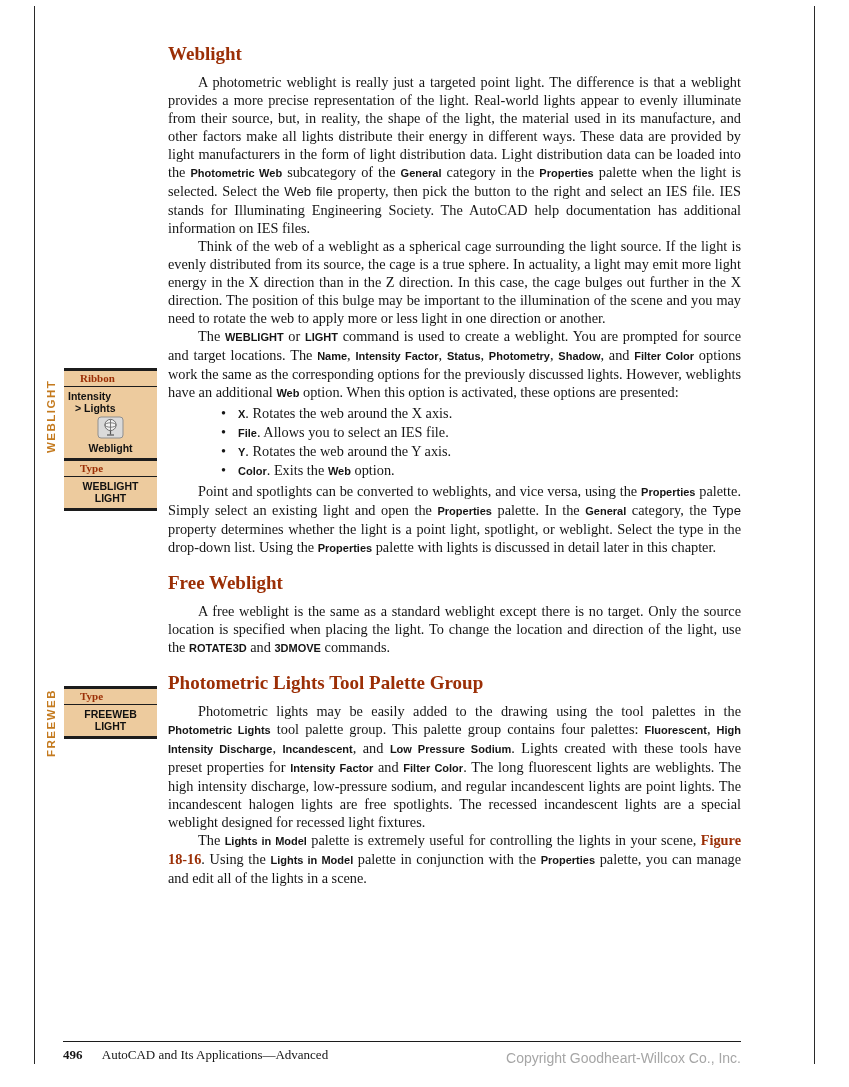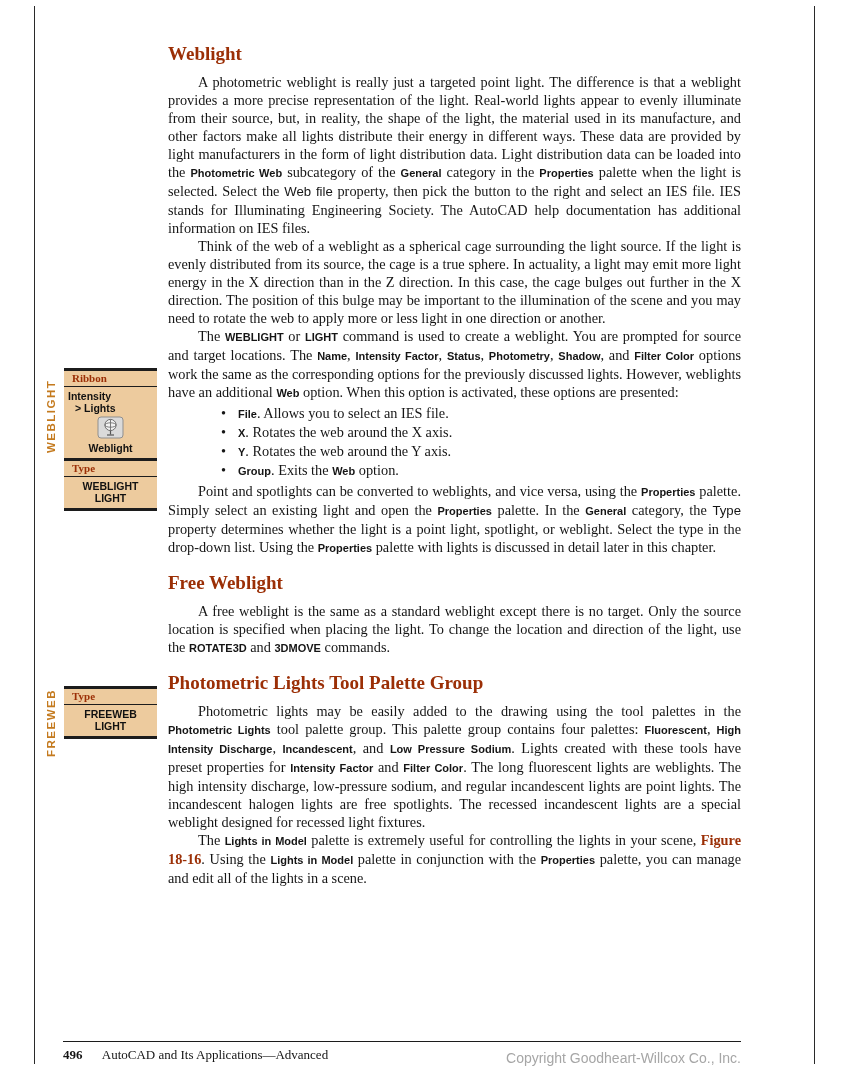--- a/index.html
+++ b/index.html
@@ -47,21 +47,21 @@
   .vlabel-freeweb{left:45px;top:757px;}
 
   .sidebar-box{
     position:absolute;left:64px;width:93px;background:var(--sidebar_bg);
     border-top:3px solid #1c1c1c;border-bottom:3px solid #1c1c1c;
   }
   .box-weblight{top:368px;}
   .box-freeweb{top:686px;}
   .sb-header{
     font-family:"Liberation Serif", serif;font-weight:bold;color:var(--heading);
-    font-size:11px;line-height:13px;padding:1px 8px;
+    font-size:11px;line-height:13px;padding:1px 16px;
     border-bottom:1px solid #1c1c1c;
   }
   .sb-rule-top{border-top:3px solid #1c1c1c;}
   .sb-body{
     font-family:"Liberation Sans", sans-serif;font-weight:bold;
     font-size:10.5px;line-height:12px;padding:3px 4px 4px 4px;color:#111;
   }
   .sb-indent{padding-left:7px;}
   .sb-center{text-align:center;}
   .sb-icon-row{text-align:center;margin:2px 0 1px 0;}
@@ -121,24 +121,24 @@
       <div class="sb-line">LIGHT</div>
     </div>
   </div>
 
   <div id="text-column">
       <h2>Weblight</h2>
       <p>A photometric weblight is really just a targeted point light. The difference is that a weblight provides a more precise representation of the light. Real-world lights appear to evenly illuminate from their source, but, in reality, the shape of the light, the material used in its manufacture, and other factors make all lights distribute their energy in different ways. These data are provided by light manufacturers in the form of light distribution data. Light distribution data can be loaded into the <span class="ts-bold">Photometric Web</span> subcategory of the <span class="ts-bold">General</span> category in the <span class="ts-bold">Properties</span> palette when the light is selected. Select the <span class="ts-sans">Web file</span> property, then pick the button to the right and select an IES file. IES stands for Illuminating Engineering Society. The AutoCAD help documentation has additional information on IES files.</p>
       <p>Think of the web of a weblight as a spherical cage surrounding the light source. If the light is evenly distributed from its source, the cage is a true sphere. In actuality, a light may emit more light energy in the X direction than in the Z direction. In this case, the cage bulges out further in the X direction. The position of this bulge may be important to the illumination of the scene and you may need to rotate the web to apply more or less light in one direction or another.</p>
       <p>The <span class="ts-bold">WEBLIGHT</span> or <span class="ts-bold">LIGHT</span> command is used to create a weblight. You are prompted for source and target locations. The <span class="ts-bold">Name</span>, <span class="ts-bold">Intensity Factor</span>, <span class="ts-bold">Status</span>, <span class="ts-bold">Photometry</span>, <span class="ts-bold">Shadow</span>, and <span class="ts-bold">Filter Color</span> options work the same as the corresponding options for the previously discussed lights. However, weblights have an additional <span class="ts-bold">Web</span> option. When this option is activated, these options are presented:</p>
       <ul>
+        <li><span class="ts-bold">X</span>. Rotates the web around the X axis.</li>
         <li><span class="ts-bold">File</span>. Allows you to select an IES file.</li>
-        <li><span class="ts-bold">X</span>. Rotates the web around the X axis.</li>
         <li><span class="ts-bold">Y</span>. Rotates the web around the Y axis.</li>
-        <li><span class="ts-bold">Group</span>. Exits the <span class="ts-bold">Web</span> option.</li>
+        <li><span class="ts-bold">Color</span>. Exits the <span class="ts-bold">Web</span> option.</li>
       </ul>
       <p>Point and spotlights can be converted to weblights, and vice versa, using the <span class="ts-bold">Properties</span> palette. Simply select an existing light and open the <span class="ts-bold">Properties</span> palette. In the <span class="ts-bold">General</span> category, the <span class="ts-sans">Type</span> property determines whether the light is a point light, spotlight, or weblight. Select the type in the drop-down list. Using the <span class="ts-bold">Properties</span> palette with lights is discussed in detail later in this chapter.</p>
       <h2>Free Weblight</h2>
       <p>A free weblight is the same as a standard weblight except there is no target. Only the source location is specified when placing the light. To change the location and direction of the light, use the <span class="ts-bold">ROTATE3D</span> and <span class="ts-bold">3DMOVE</span> commands.</p>
       <h2>Photometric Lights Tool Palette Group</h2>
       <p>Photometric lights may be easily added to the drawing using the tool palettes in the <span class="ts-bold">Photometric Lights</span> tool palette group. This palette group contains four palettes: <span class="ts-bold">Fluorescent</span>, <span class="ts-bold">High Intensity Discharge</span>, <span class="ts-bold">Incandescent</span>, and <span class="ts-bold">Low Pressure Sodium</span>. Lights created with these tools have preset properties for <span class="ts-bold">Intensity Factor</span> and <span class="ts-bold">Filter Color</span>. The long fluorescent lights are weblights. The high intensity discharge, low-pressure sodium, and regular incandescent lights are point lights. The incandescent halogen lights are free spotlights. The recessed incandescent lights are a special weblight designed for recessed light fixtures.</p>
       <p>The <span class="ts-bold">Lights in Model</span> palette is extremely useful for controlling the lights in your scene, <span class="ts-fig">Figure 18-16</span>. Using the <span class="ts-bold">Lights in Model</span> palette in conjunction with the <span class="ts-bold">Properties</span> palette, you can manage and edit all of the lights in a scene.</p>
     </div>
 
   <div class="footer-rule"></div>

